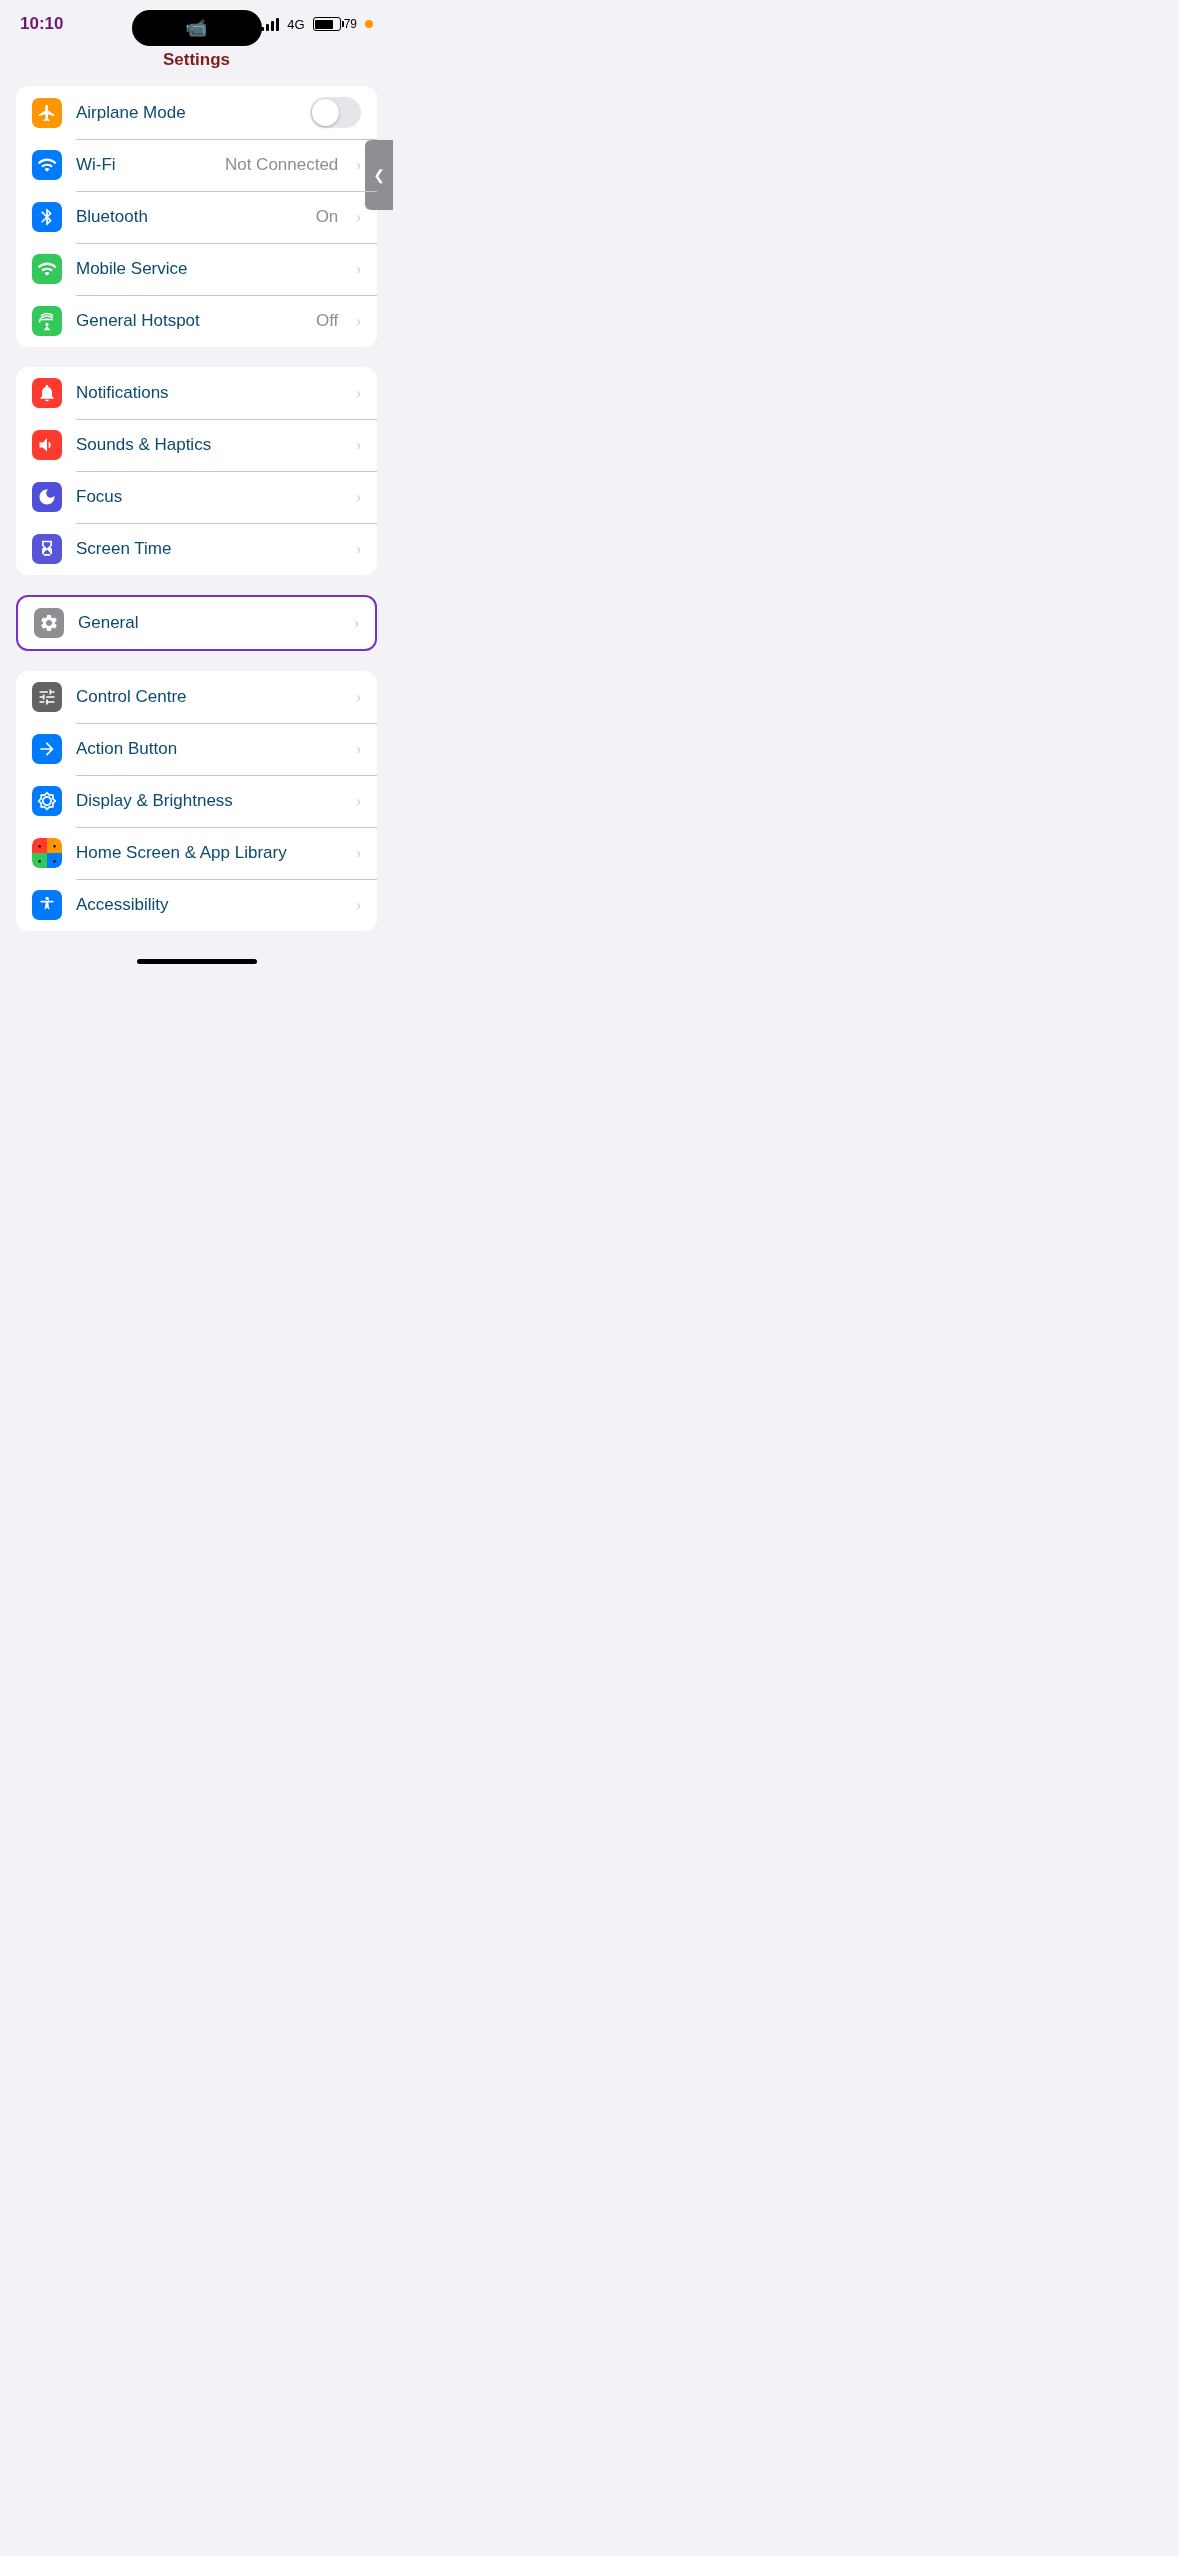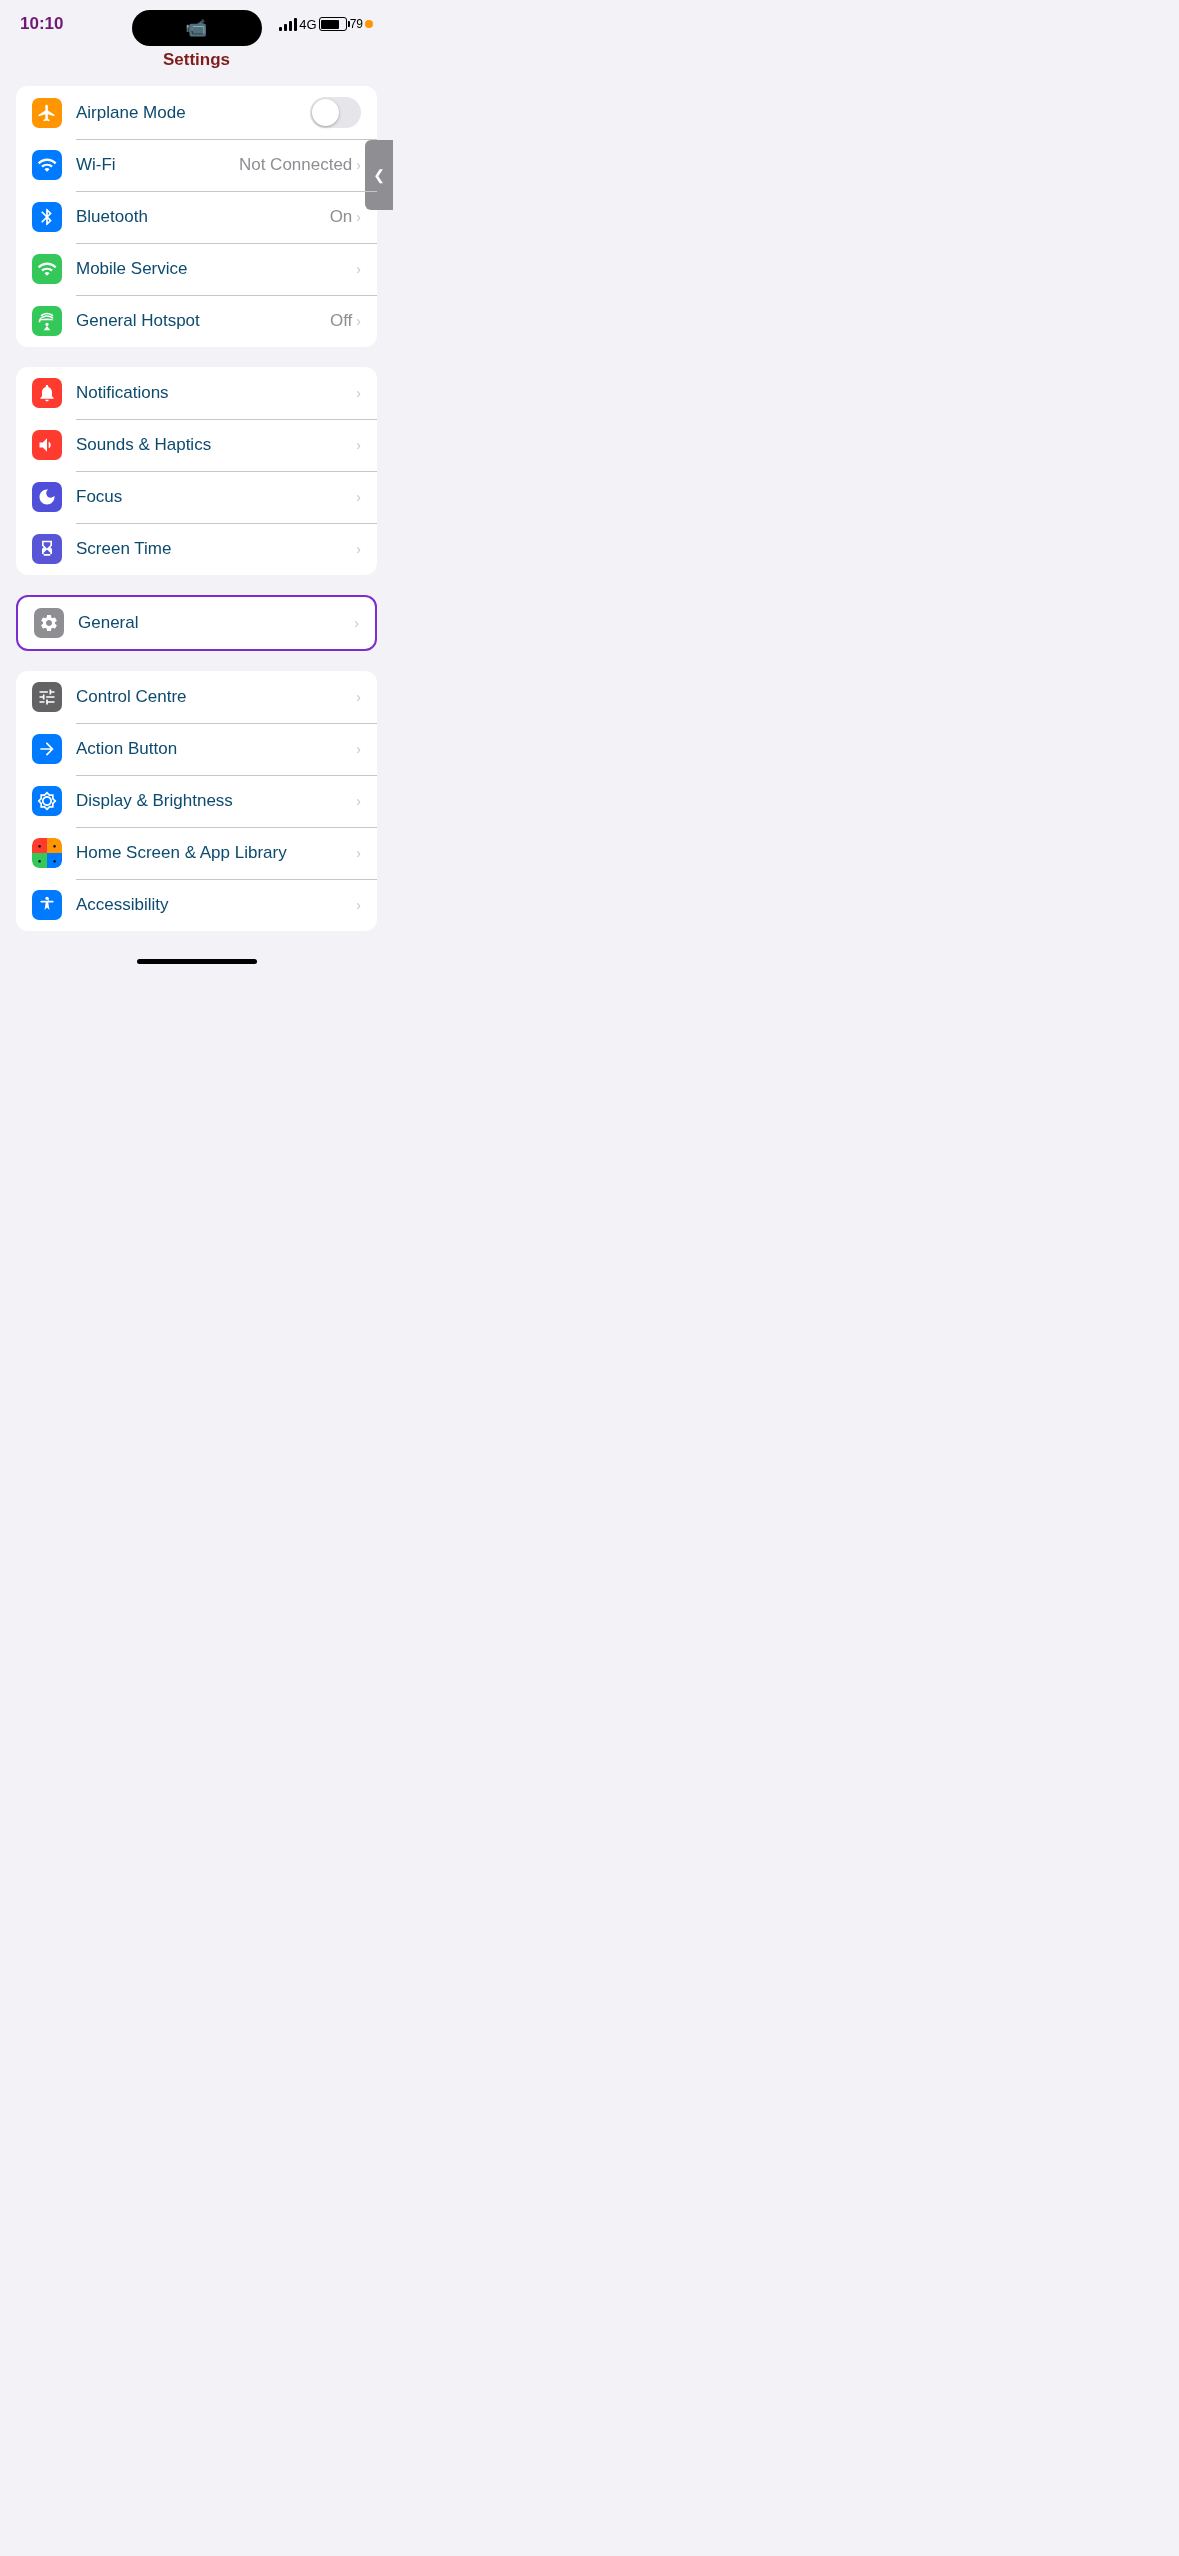--- a/index.html
+++ b/index.html
@@ -25,21 +25,21 @@
 
     .status-time {
       font-size: 17px;
       font-weight: 600;
       color: #701a75;
     }
 
     .status-right {
       display: flex;
       align-items: center;
-      gap: 2px;
+      gap: 8px;
     }
 
     .signal-bars {
       display: flex;
       align-items: flex-end;
       gap: 2px;
       height: 14px;
     }
 
     .signal-bar {
@@ -193,21 +193,21 @@
 
     .row-label {
       flex: 1;
       font-size: 17px;
       color: #0c4a6e;
     }
 
     .row-value {
       font-size: 17px;
       color: #8e8e93;
-      margin-right: 4px;
+      margin-right: 18px;
     }
 
     .chevron {
       color: #c7c7cc;
       font-size: 14px;
     }
 
     .toggle-container {
       width: 51px;
       height: 31px;

